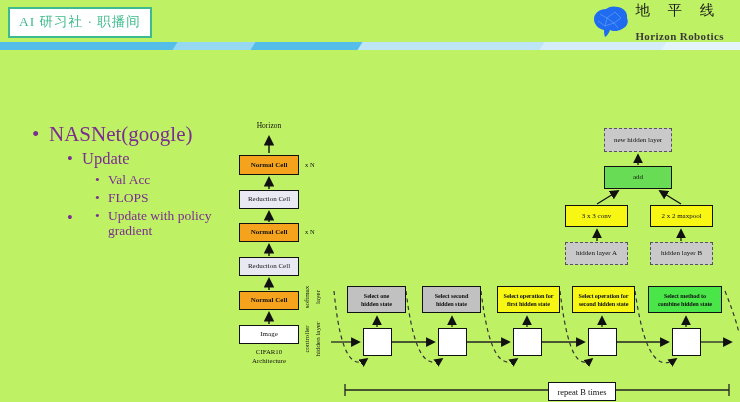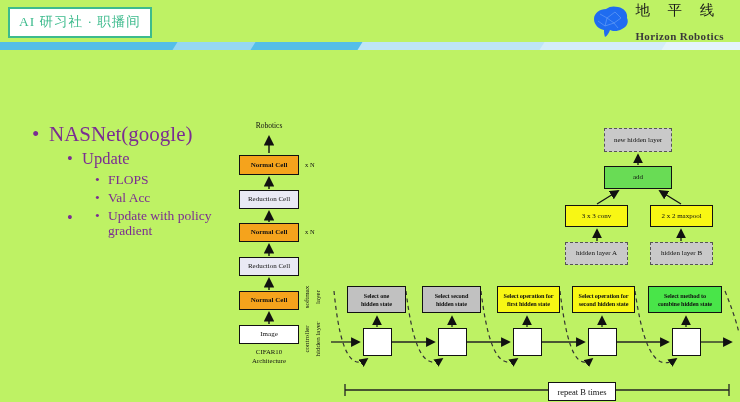--- a/index.html
+++ b/index.html
@@ -157,35 +157,35 @@
 
 
   <div class="bullets">
     <ul class="bl1">
       <li>
         <span>NASNet(google)</span>
         <ul class="bl2">
           <li>
             <span>Update</span>
             <ul class="bl3">
+              <li><span>Val Acc</span></li>
               <li><span>FLOPS</span></li>
-              <li><span>Val Acc</span></li>
             </ul>
           </li>
           <li>
             <ul class="bl3">
               <li><span class="wrapnarrow">Update with policy gradient</span></li>
             </ul>
           </li>
         </ul>
       </li>
     </ul>
   </div>
 
-  <div class="lbl" style="left:243px;top:121px;width:52px;">Robotics</div>
+  <div class="lbl" style="left:243px;top:121px;width:52px;">Horizon</div>
   <div class="cell orange" style="left:239px;top:155px;width:60px;height:20px;">Normal Cell</div>
   <div class="xn" style="left:305px;top:161px;">x N</div>
   <div class="cell lav" style="left:239px;top:190px;width:60px;height:19px;">Reduction Cell</div>
   <div class="cell orange" style="left:239px;top:223px;width:60px;height:19px;">Normal Cell</div>
   <div class="xn" style="left:305px;top:228px;">x N</div>
   <div class="cell lav" style="left:239px;top:257px;width:60px;height:19px;">Reduction Cell</div>
   <div class="cell orange" style="left:239px;top:291px;width:60px;height:19px;">Normal Cell</div>
   <div class="cell whitebox" style="left:239px;top:325px;width:60px;height:19px;">Image</div>
   <div class="lbl pre cap" style="left:233px;top:347px;width:72px;">CIFAR10
 Architecture</div>

